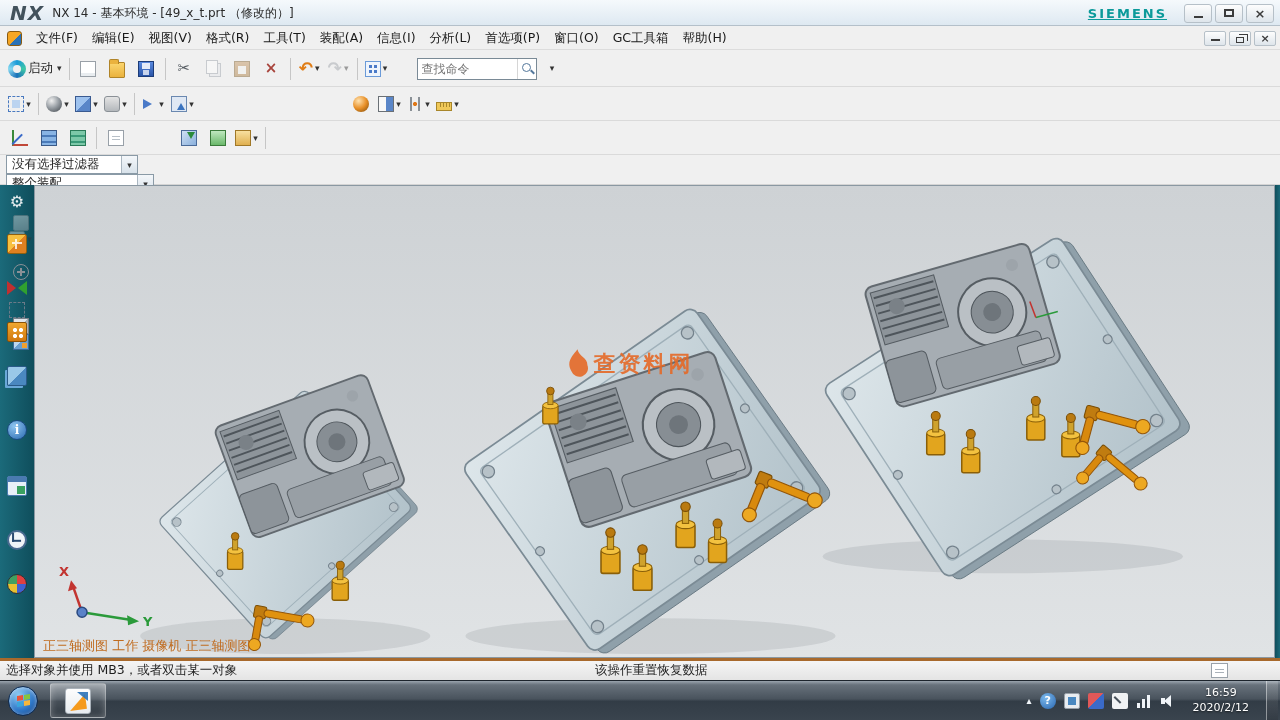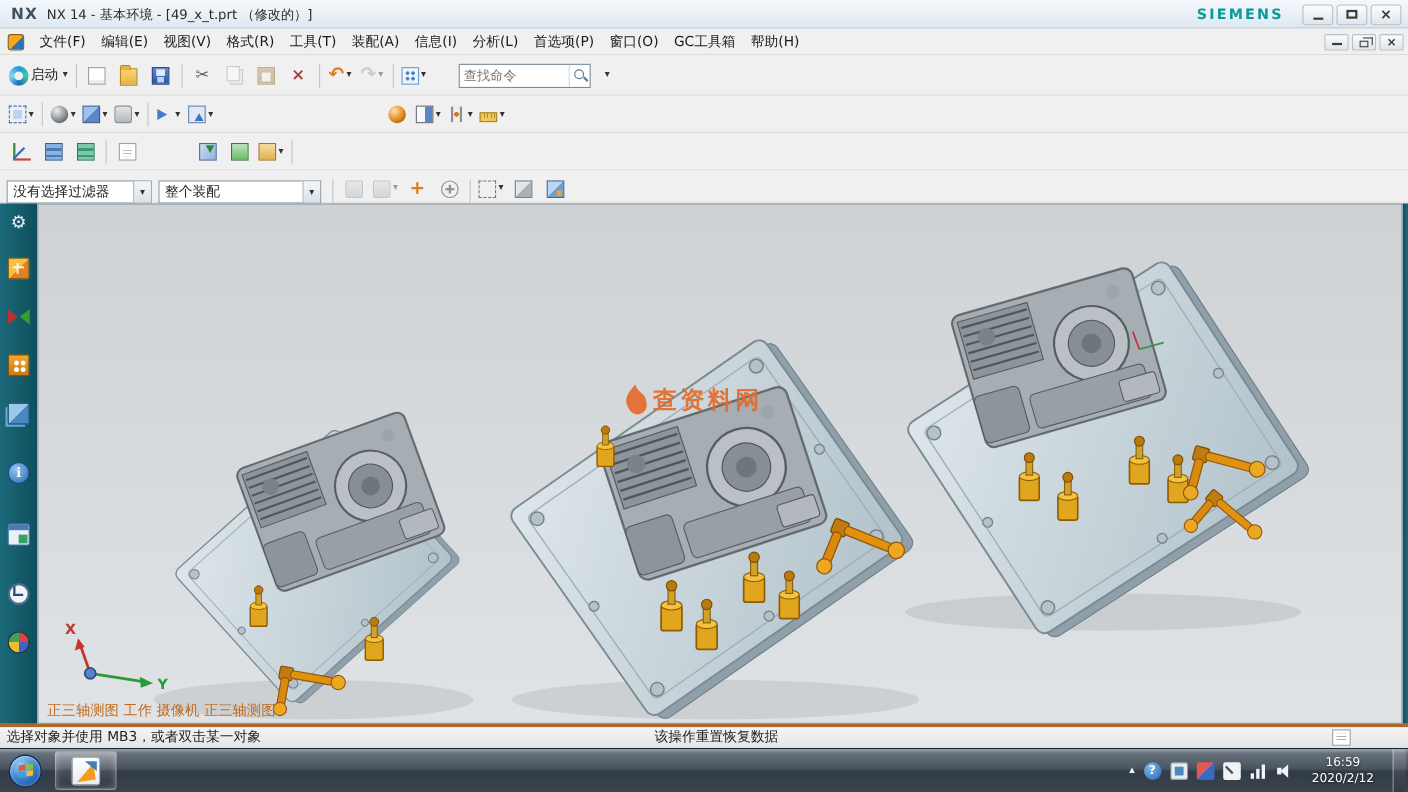--- a/index.html
+++ b/index.html
@@ -1,23 +1,23 @@
 <!DOCTYPE html>
 <html><head>
 <meta charset="utf-8">
 <style>
   * { box-sizing: border-box; margin: 0; padding: 0; }
   html,body { width:1280px; height:720px; overflow:hidden; font-family:"DejaVu Sans","Liberation Sans",sans-serif; font-size:12px; }
   .app { width:1280px; height:720px; display:flex; flex-direction:column; background:#f0f0f0; }
 
   
   .titlebar { height:26px; display:flex; align-items:center; background:linear-gradient(#f5f9fc,#dde8f1); box-shadow:inset 0 -1px 0 #b4c0ca; padding:0 4px; }
-  .nx-logo { font-weight:bold; font-size:14px; letter-spacing:1px; color:#42525c; margin:0 8px 0 6px; }
+  .nx-logo { font-weight:bold; font-size:20px; letter-spacing:1px; color:#42525c; margin:0 8px 0 6px;font-style:italic; }
   .title-text { font-size:12px; color:#2b2b2b; }
-  .brand { margin-left:auto; font-weight:bold; font-size:13px; letter-spacing:2px; color:#0b9a9a; margin-right:14px; }
+  .brand { margin-left:auto; font-weight:bold; font-size:13px; letter-spacing:2px; color:#0b9a9a; margin-right:14px;text-decoration:underline; }
   .winbtns { display:flex; align-items:center; margin-right:2px; }
   .wb { width:28px; height:19px; display:flex; align-items:center; justify-content:center; margin-left:3px; border:1px solid #b6c0c8; border-radius:3px; background:linear-gradient(#fdfdfd,#dee5eb); color:#3c3c3c; font-size:13px; font-weight:bold; line-height:1; }
   .wb.sm { width:22px; height:15px; font-size:11px; border-radius:2px; }
   .glyph-min { width:9px; height:2px; background:#3c3c3c; display:block; align-self:flex-end; margin:0 auto 4px auto; }
   .glyph-max { width:10px; height:8px; border:2px solid #3c3c3c; display:block; }
   .glyph-restore { width:8px; height:6px; border:1.5px solid #3c3c3c; display:block; position:relative; margin-top:3px; }
   .glyph-restore::before { content:""; position:absolute; left:2px; top:-4px; width:8px; height:6px; border:1.5px solid #3c3c3c; border-bottom:none; border-left:none; }
 
   
   .menubar { height:24px; display:flex; align-items:center; background:#f0f0f0; box-shadow:inset 0 -1px 0 #dcdcdc; padding:0 4px; }
@@ -78,21 +78,21 @@
   .ic-layers { background:repeating-linear-gradient(180deg,#88b4e4 0 4px,#4a7ab8 4px 6px); border:1px solid #3a5a88; }
   .ic-layers2 { background:repeating-linear-gradient(180deg,#7cc8a8 0 4px,#3a9a78 4px 6px); border:1px solid #2a7a58; }
   .ic-sheet { background:#fff; border:1px solid #98a0a8; }
   .ic-sheet::after { content:""; position:absolute; inset:3px; background:repeating-linear-gradient(180deg,transparent 0 2px,#b8c0c8 2px 3px); }
   .ic-featA { background:linear-gradient(135deg,#cfe0f4,#8ab0dc); border:1px solid #4a6a98; }
   .ic-featA::after { content:""; position:absolute; right:1px; top:1px; width:0; height:0; border:4px solid transparent; border-top:7px solid #2a8a3a; }
   .ic-featB { background:linear-gradient(#bfe8bf,#6ab86a); border:1px solid #3a7a3a; }
   .ic-featC { background:linear-gradient(#f8e0a0,#e0b050); border:1px solid #a07828; }
 
   
-  .filterbar { height:30px; display:flex; align-items:flex-end; background:#f0f0f0; box-shadow:inset 0 -1px 0 #d4d4d4; padding:0 6px; }
+  .filterbar { height:30px; display:flex; align-items:flex-start; background:#f0f0f0; box-shadow:inset 0 -1px 0 #d4d4d4; padding:0 6px;flex-direction:column; }
   .combo { height:21px; border:1px solid #8a9aa6; background:#fff; display:flex; align-items:center; font-size:12.5px; color:#222; padding-left:5px; margin-right:6px; }
   .combo .cval { flex:1; white-space:nowrap; overflow:hidden; }
   .combo-dd { width:16px; height:100%; background:linear-gradient(#f4f7fa,#d8e2ea); border-left:1px solid #aab6c0; display:flex; align-items:center; justify-content:center; font-size:9px; color:#333; }
   .ic-gray1 { background:linear-gradient(#dcdee0,#b2b6ba); border:1px solid #909498; border-radius:2px; }
   .ic-snapg { border:1.5px solid #8a9096; border-radius:50%; }
   .ic-snapg::after { content:""; position:absolute; left:50%; top:50%; width:8px; height:8px; transform:translate(-50%,-50%); background:linear-gradient(#8a9096,#8a9096) 50% 0/2px 100% no-repeat, linear-gradient(#8a9096,#8a9096) 0 50%/100% 2px no-repeat; }
   .ic-marquee { border:1.5px dashed #6a7a88; }
   .ic-cube-gray { background:linear-gradient(135deg,#e2e6ea 0 50%,#a8b0b8 50%); border:1px solid #788088; }
   .ic-cube-col { background:linear-gradient(135deg,#bcd8f0 0 50%,#6aa0d0 50%); border:1px solid #3a6a98; }
   .ic-cube-col::after { content:""; position:absolute; right:1px; bottom:1px; width:5px; height:5px; background:#f0a030; }

